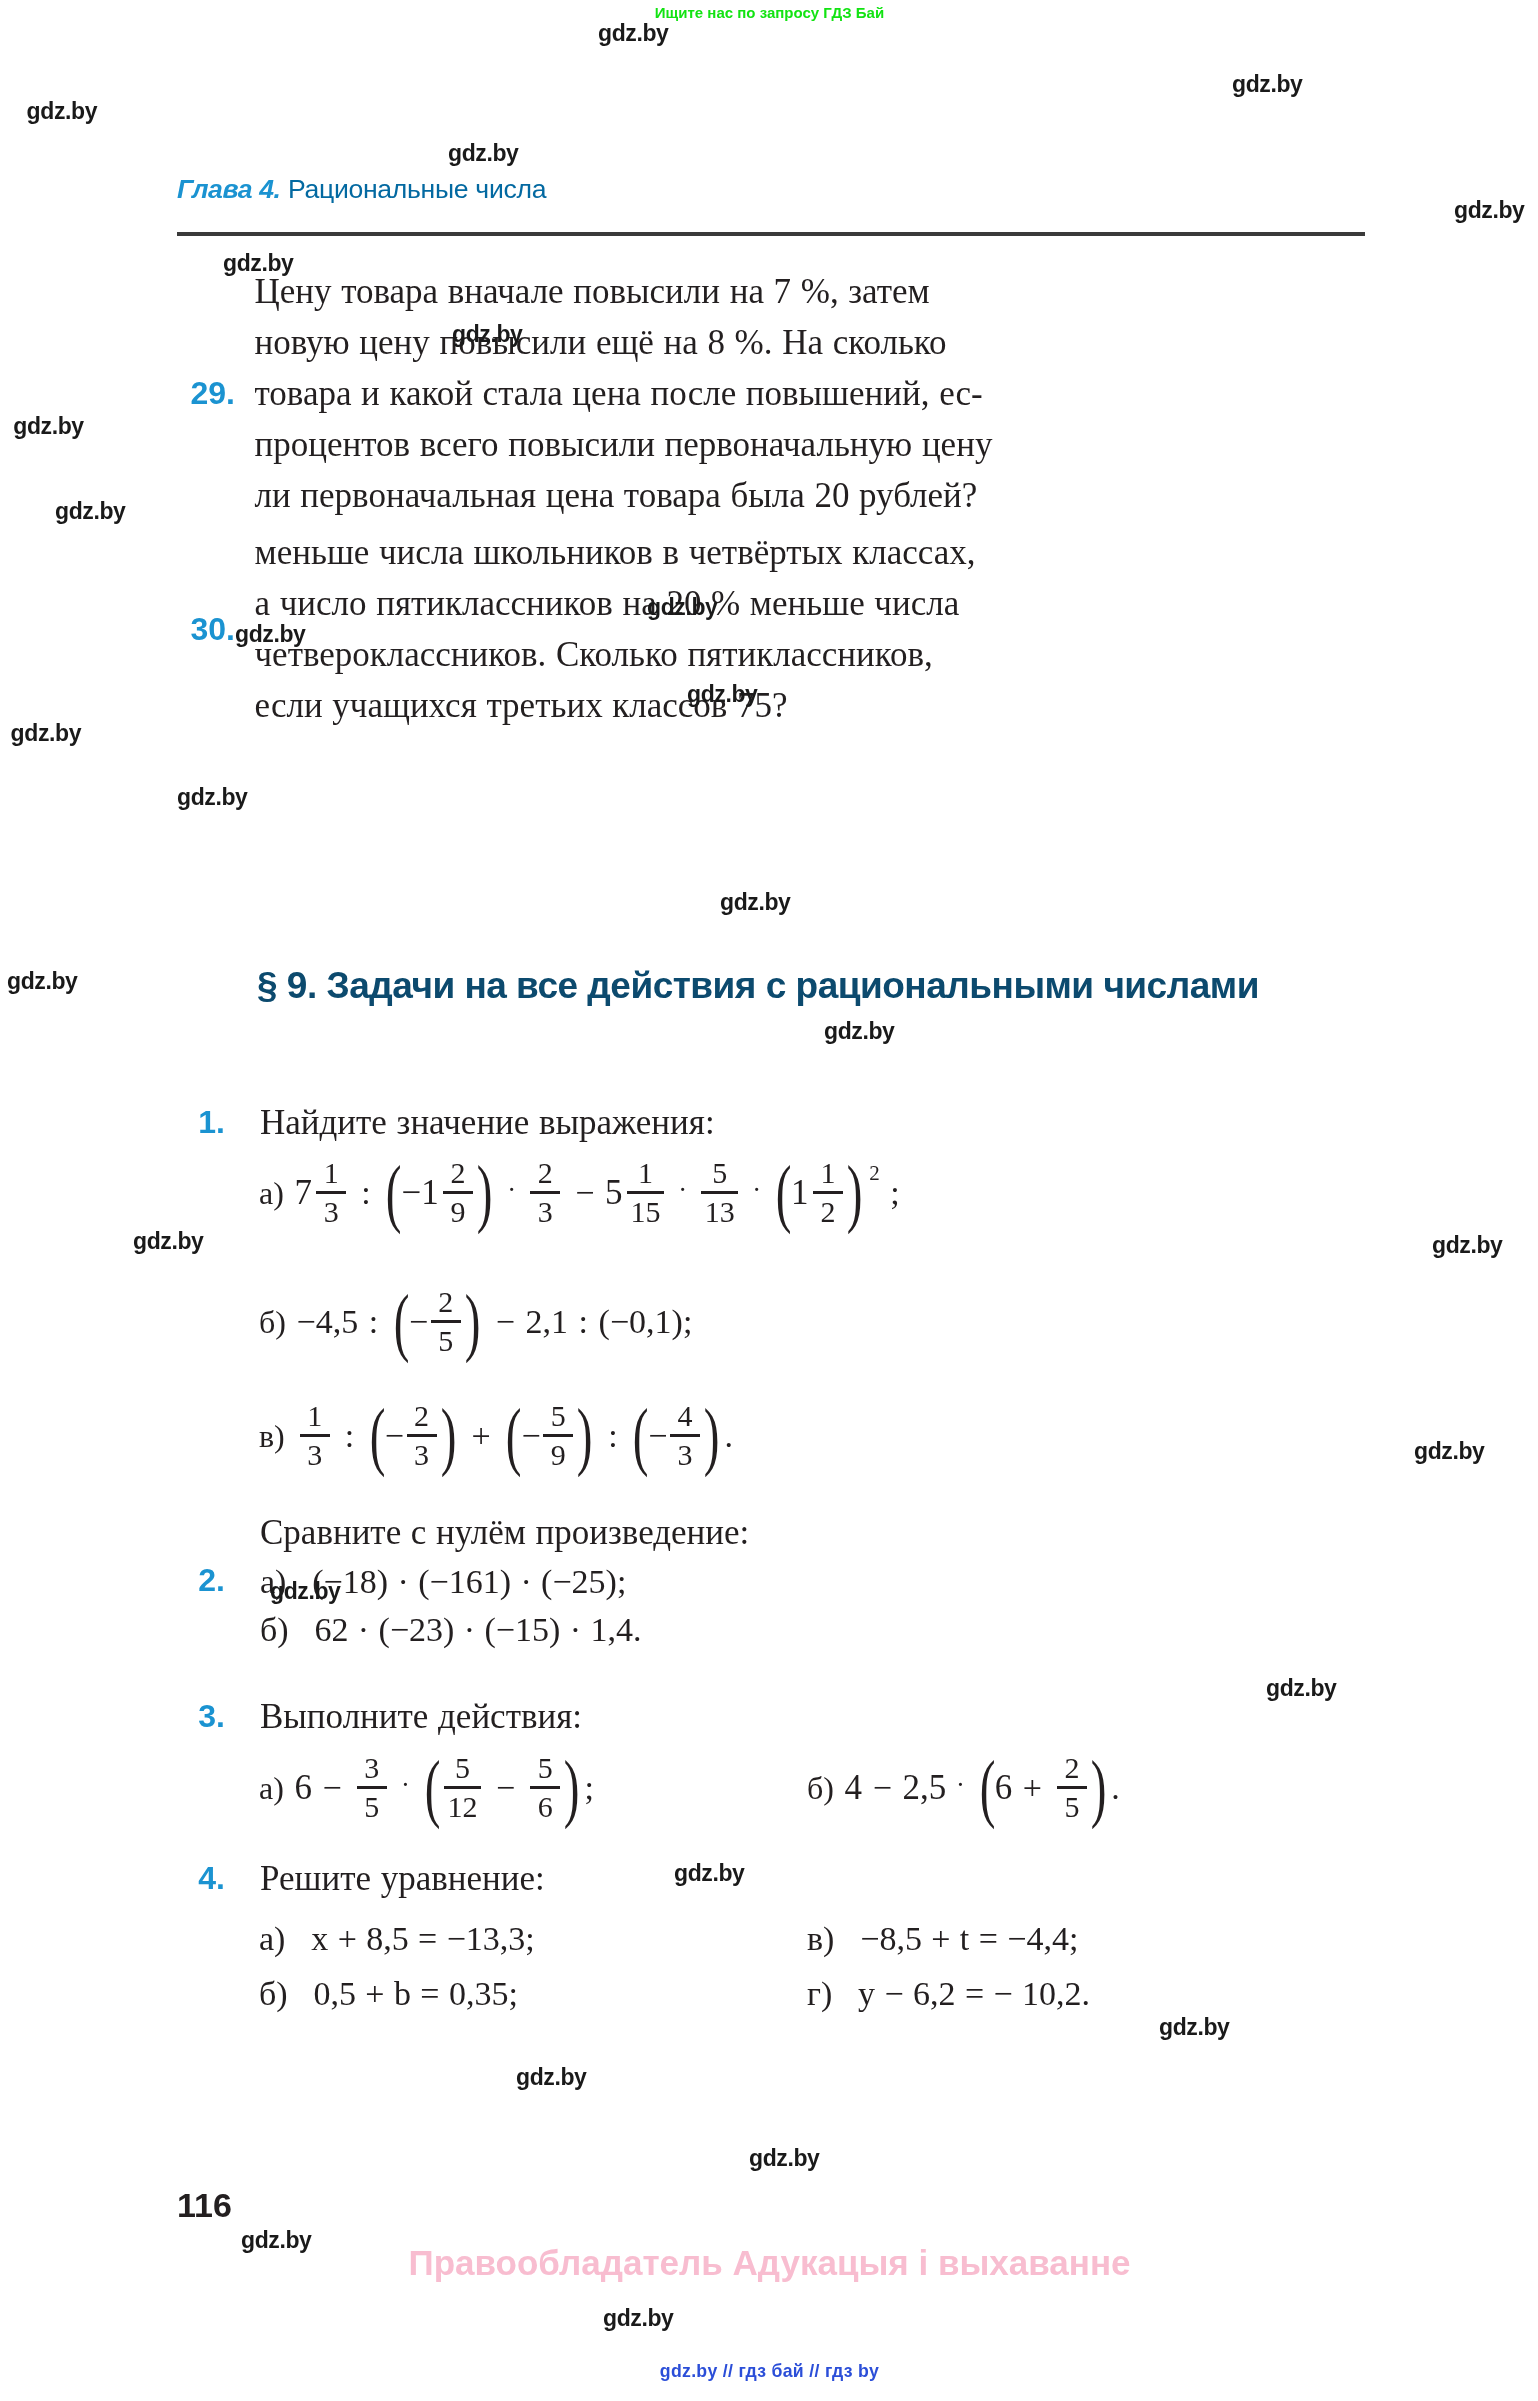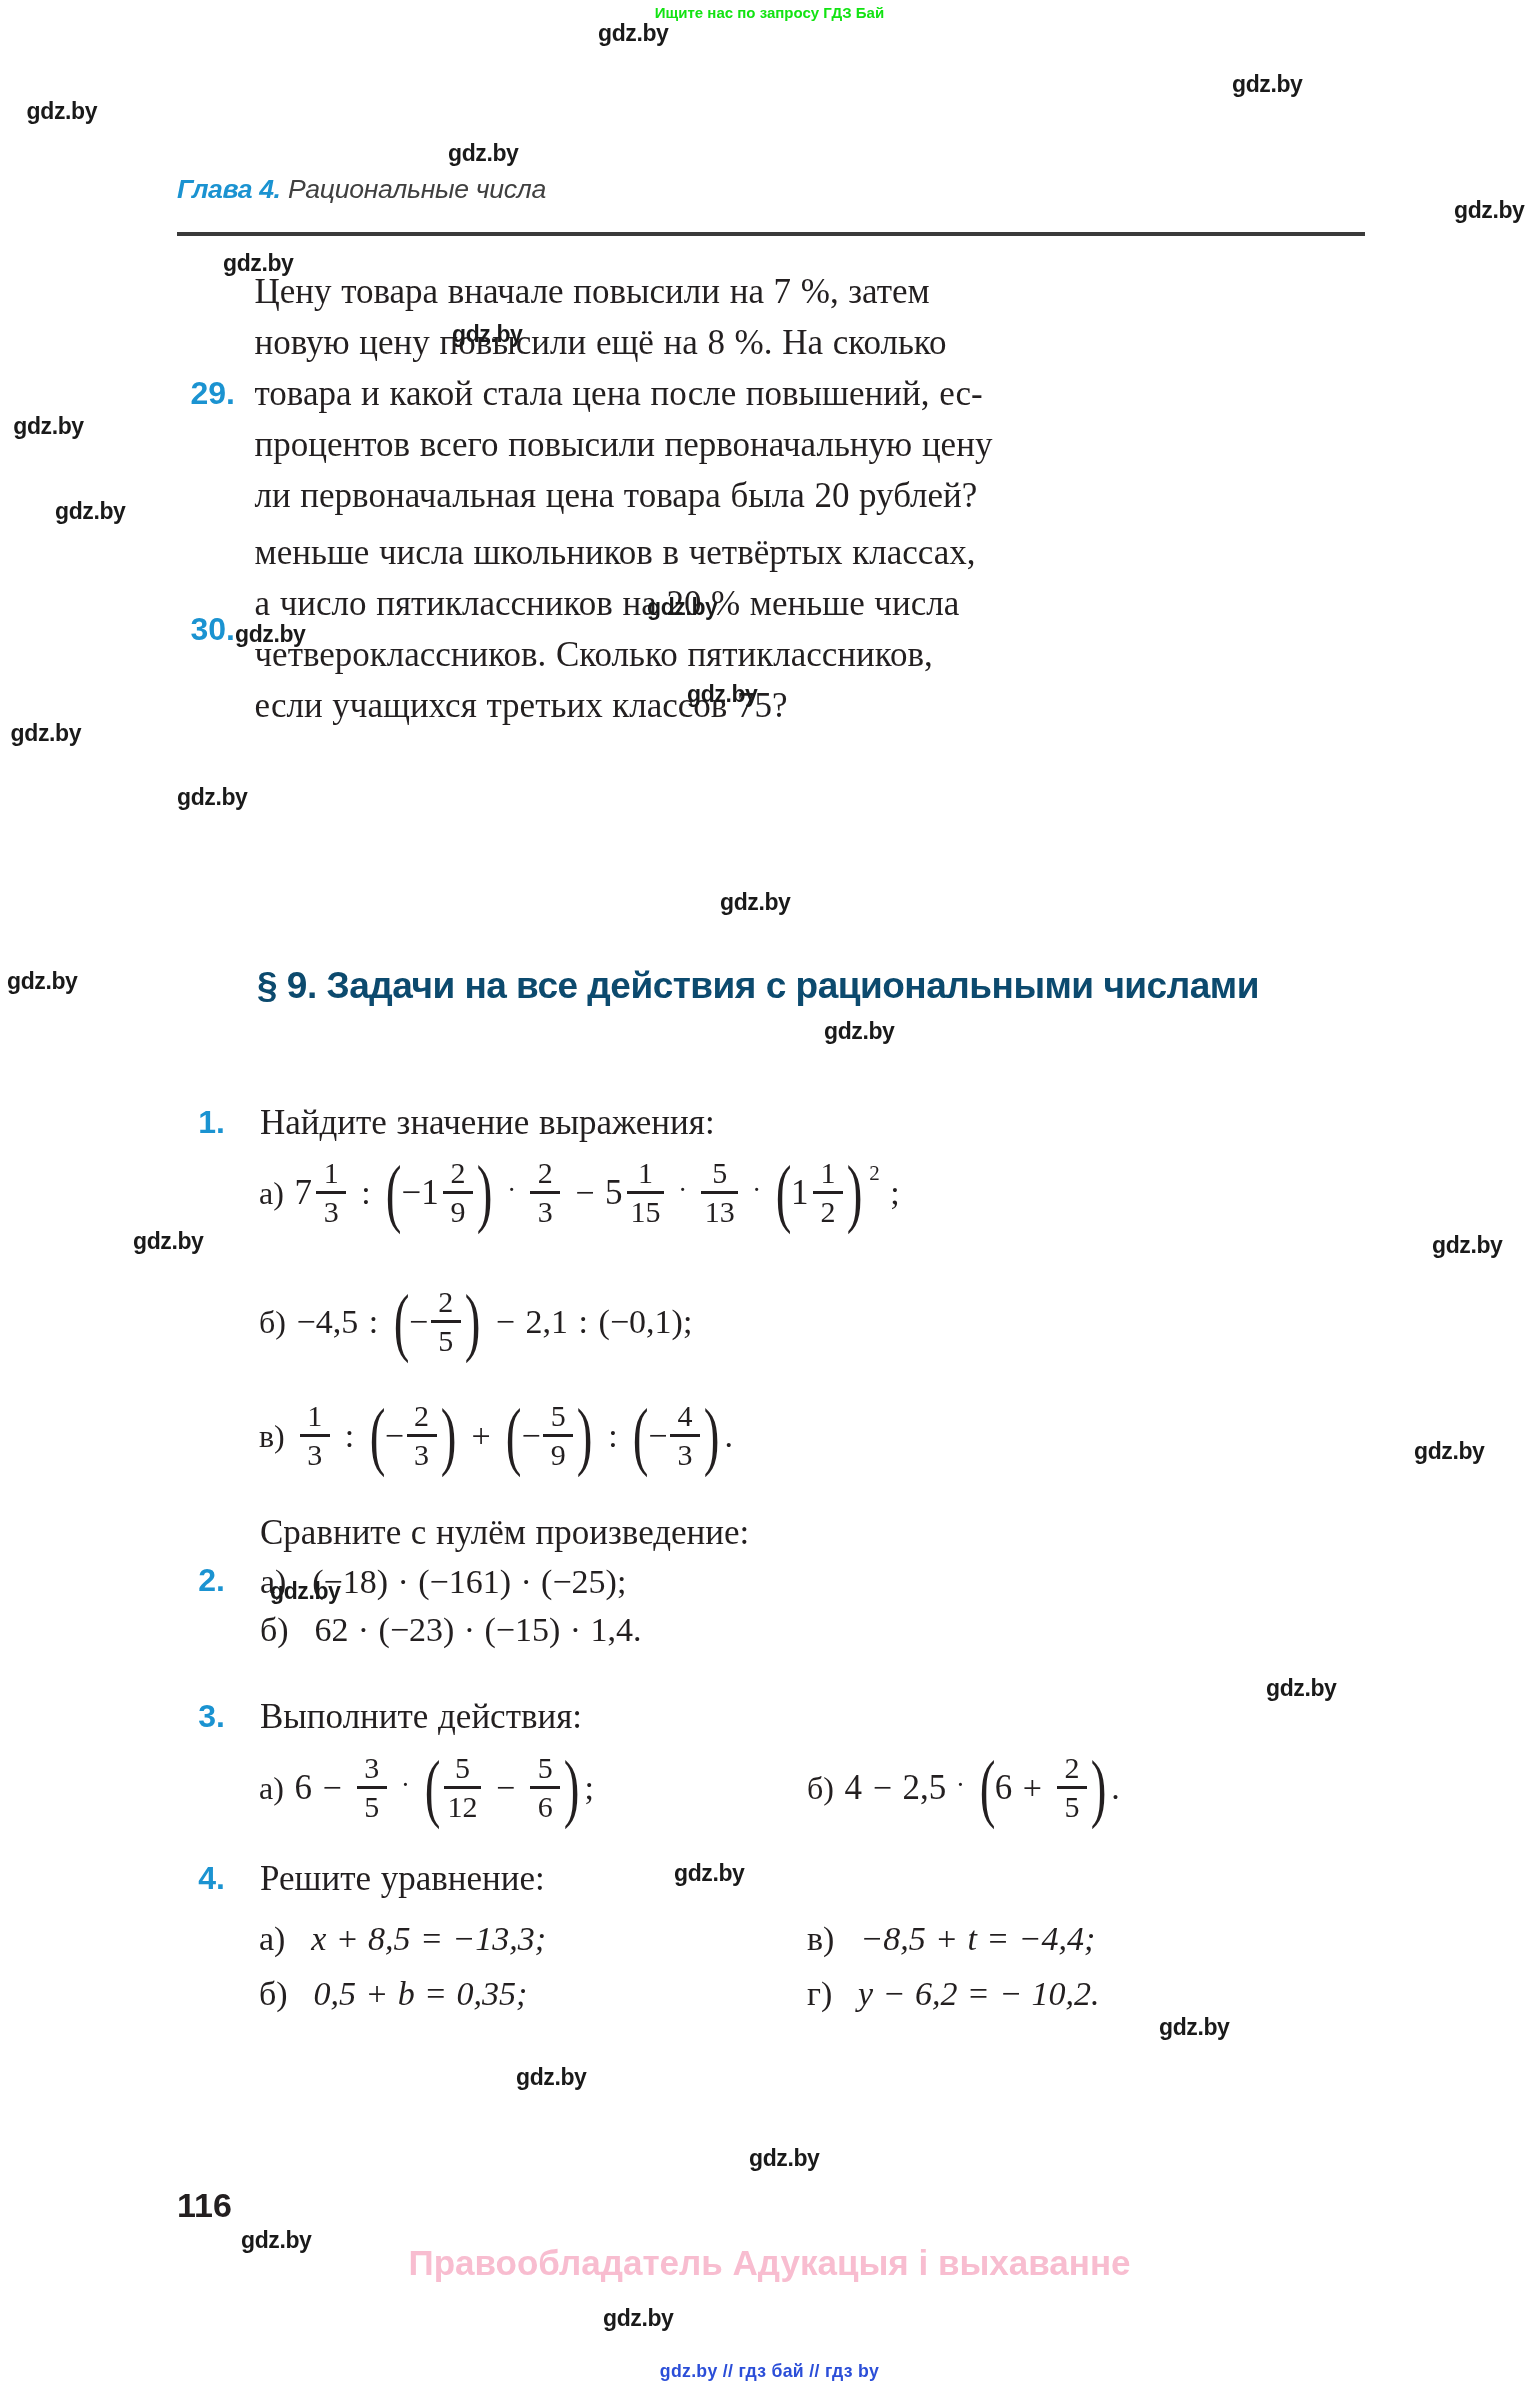--- a/index.html
+++ b/index.html
@@ -73,22 +73,21 @@
     font-size: 26.6px;
     white-space: nowrap;
   }
   .runhead .chap {
     color: #1b93d1;
     font-weight: 700;
     font-style: italic;
     letter-spacing: -0.4px;
   }
   .runhead .chaptitle {
-    color: #404040;
-    font-style: italic;
+    color: #0369a1;
     font-weight: 400;
     letter-spacing: -0.3px;
   }
   .rule {
     position: absolute;
     left: 177px;
     top: 232px;
     width: 1188px;
     height: 4.4px;
     background: #3a3a3a;
@@ -139,21 +138,21 @@
     font-size: 34px;
     line-height: 1;
     display: flex;
     align-items: center;
     white-space: nowrap;
   }
   .lbl {
     font-size: 32px;
     margin-right: 10.6px;
   }
-  .it { font-style: italic; }
+  .it { }
   .sp { display: inline-block; width: 12.4px; }
   .sp-s { display: inline-block; width: 7px; }
   .op { margin: 0 10.6px; }
   .dot { margin: 0 9.8px; font-size: 26.6px; position: relative; top: -2.7px;}
 
   
   .frac {
     display: inline-flex;
     flex-direction: column;
     align-items: center;

